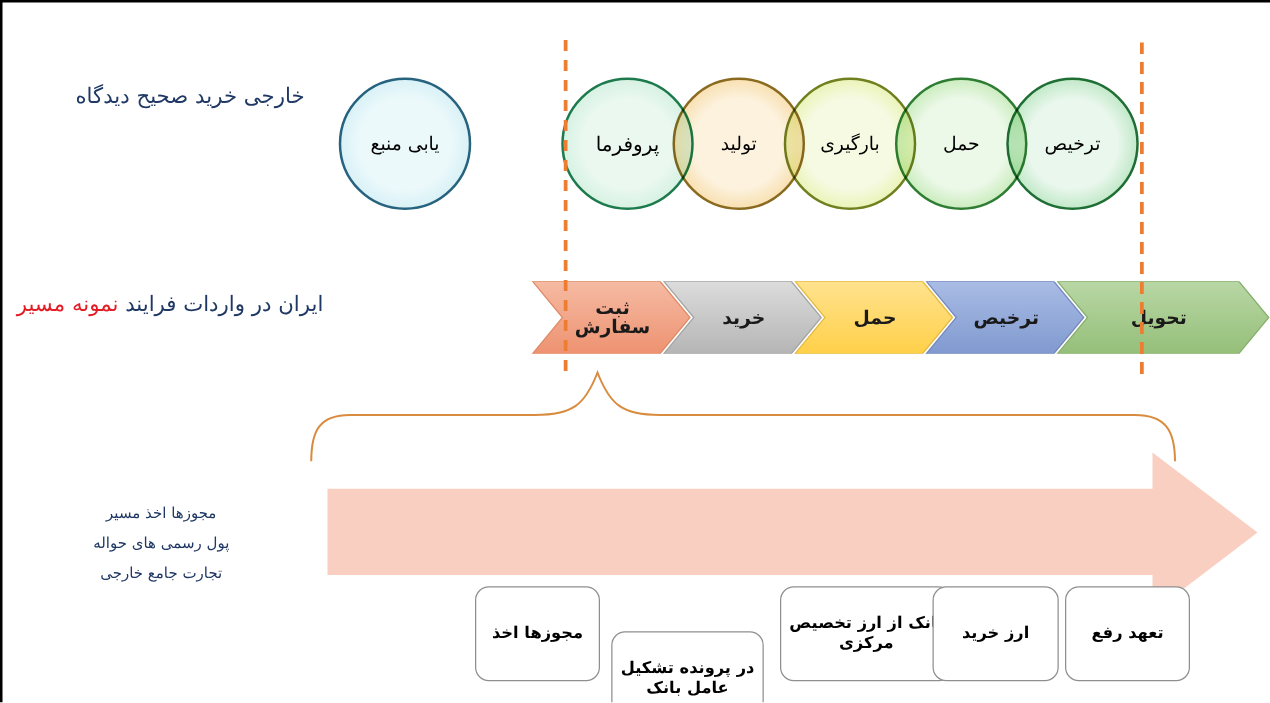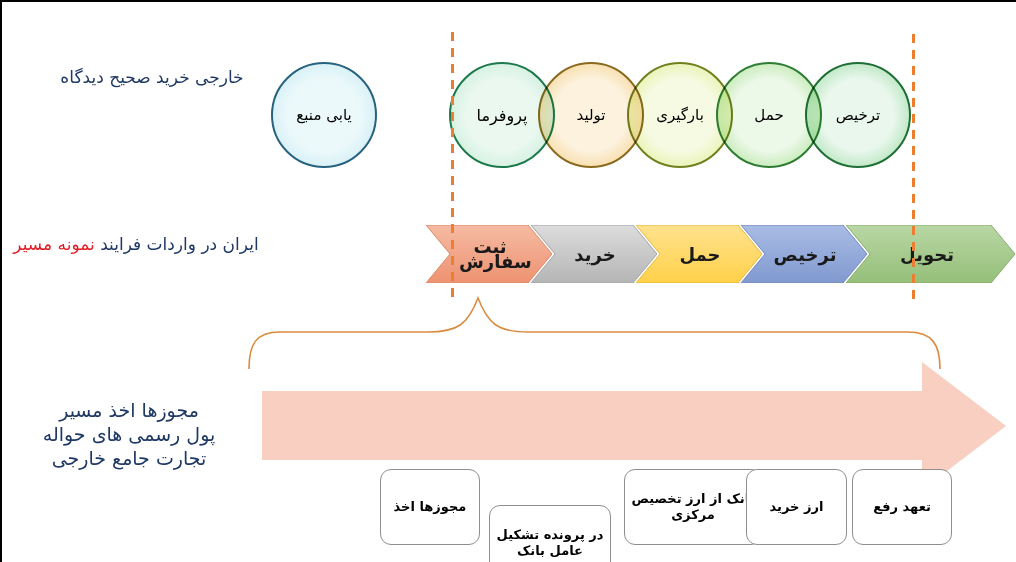--- a/index.html
+++ b/index.html
@@ -6,21 +6,21 @@
   .slide{
     position:relative;width:1016px;height:562px;background:#fff;overflow:hidden;
     border-top:2px solid #000;border-left:2px solid #000;box-sizing:border-box;
     font-family:"DejaVu Sans",sans-serif;isolation:isolate;
   }
   
   .title{position:absolute;font-weight:normal;color:#1F3864;text-align:center;direction:ltr;}
   .title-top{left:40px;top:64px;width:220px;font-size:17px;line-height:22px;}
   .title-mid{left:6px;top:231px;width:256px;font-size:17px;line-height:22px;}
   .title-mid .red{color:#E31B23;}
-  .title-bottom{left:18px;top:396px;width:218px;font-size:19px;line-height:24px;}
+  .title-bottom{left:18px;top:396px;width:218px;font-size:12px;line-height:24px;}
   [data-rtl-words]{direction:ltr;unicode-bidi:isolate;}
   
   .circle{
     position:absolute;top:60px;width:106px;height:106px;border-radius:50%;
     display:flex;align-items:center;justify-content:center;
     font-weight:normal;font-size:15px;line-height:17px;color:#000;
     mix-blend-mode:multiply;box-sizing:border-box;
   }
   .circle span{display:inline-block;}
   .c1{left:269px;background:radial-gradient(circle,#ECF9FB 50%,#BFE7F1 100%);border:2px solid #27627E;}
@@ -35,21 +35,21 @@
   .dash{
     position:absolute;width:3px;
     background:repeating-linear-gradient(180deg,#ED7D31 0 9px,transparent 9px 16px);
   }
   .dash-left{left:449px;top:30px;height:272px;}
   .dash-right{left:910px;top:32px;height:270px;}
   
   .chevrow-svg{position:absolute;left:0;top:223px;}
   .chevlabel{
     position:absolute;top:223px;height:58px;display:flex;align-items:center;justify-content:center;
-    text-align:center;font-weight:bold;font-size:18px;line-height:15px;color:#1a1a1a;
+    text-align:center;font-weight:bold;font-size:15px;line-height:15px;color:#1a1a1a;
   }
   .cl1{left:440px;width:96px;}
   .cl2{left:545px;width:96px;}
   .cl3{left:650px;width:96px;}
   .cl4{left:755px;width:96px;}
   .cl5{left:855px;width:140px;}
   .wrap-60{max-width:62px;}
   
   .brace-svg{position:absolute;left:240px;top:288px;}
   .bigarrow-svg{position:absolute;left:255px;top:355px;}

